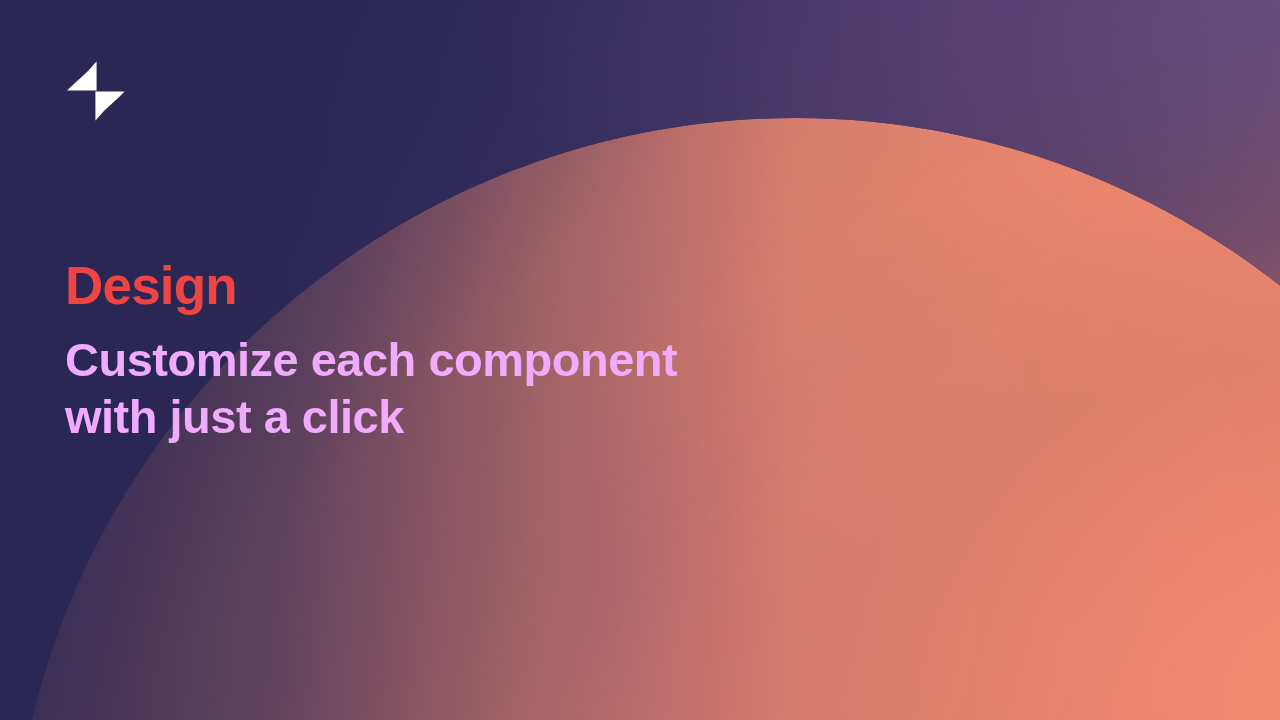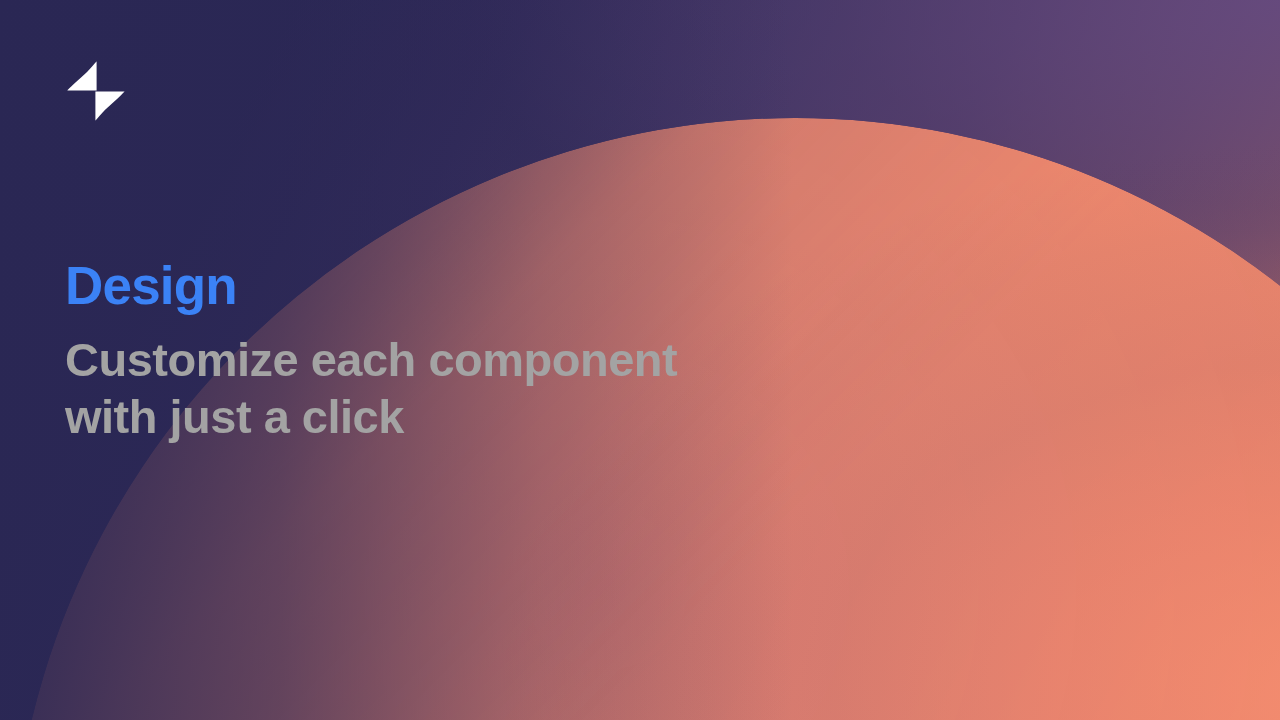--- a/index.html
+++ b/index.html
@@ -125,30 +125,30 @@
     top: 258px;
     width: 760px;
   }
 
   .eyebrow-title {
     margin: 0;
     font-size: 53px;
     line-height: 1.06;
     font-weight: 700;
     letter-spacing: -0.8px;
-    color: #3b82f6;
+    color: #ef4444;
   }
 
   .subtitle {
     margin: 18px 0 0 0;
     font-size: 47px;
     line-height: 1.2;
     font-weight: 700;
     letter-spacing: -0.5px;
-    color: #a3a3a3;
+    color: #f0abfc;
     white-space: pre-line;
   }
 </style>
 </head>
 <body>
 
 <div class="slide">
 
   <div class="bg-diagonal"></div>
   <div class="bg-violet"></div>

